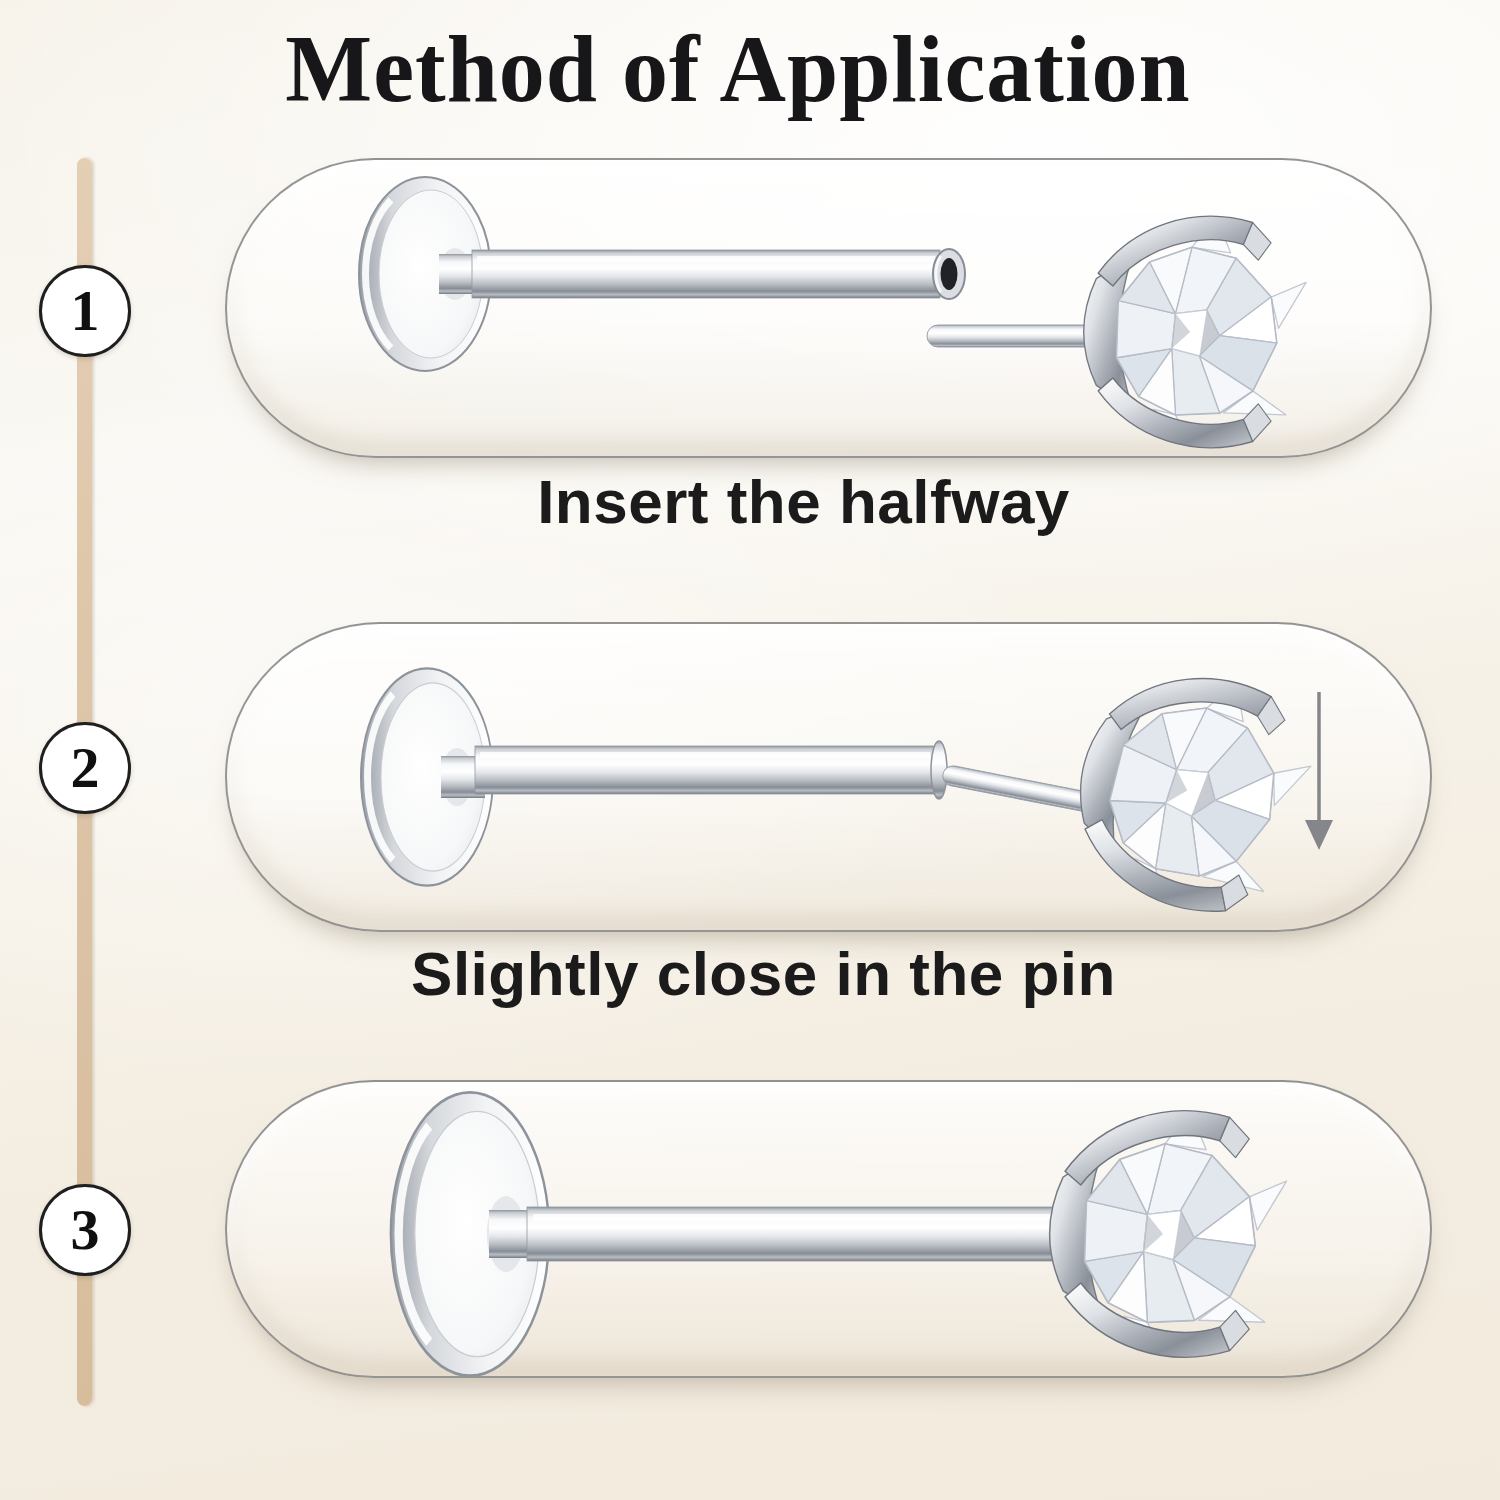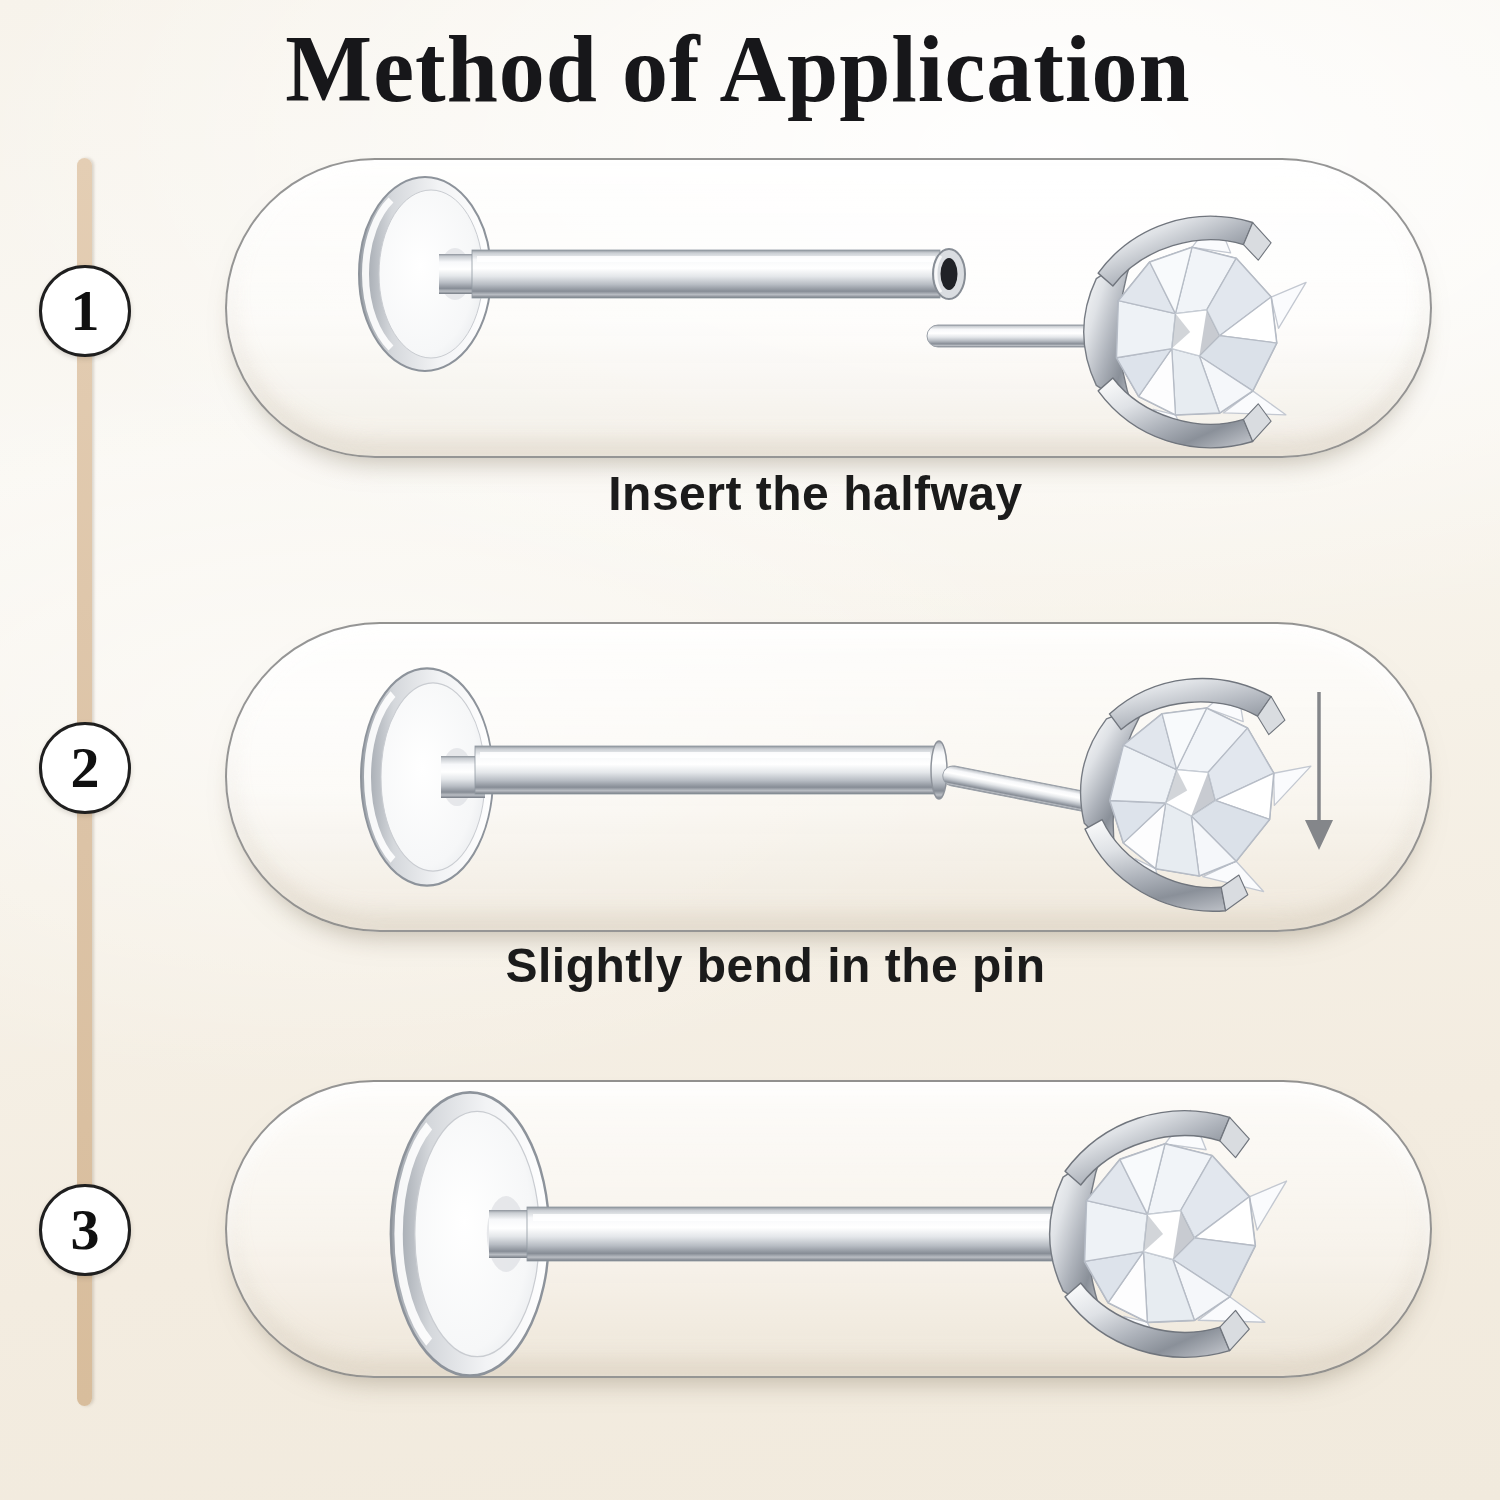--- a/index.html
+++ b/index.html
@@ -39,22 +39,22 @@
     background:linear-gradient(180deg, rgba(255,255,255,.8) 0%, rgba(255,255,255,.4) 55%, rgba(230,221,207,.38) 100%);
     box-shadow:0 16px 26px -12px rgba(150,138,118,.55),
                inset 0 10px 18px rgba(255,255,255,.9),
                inset 0 -14px 22px rgba(185,172,152,.28);
   }
   .pill-1{top:158px;height:300px}
   .pill-2{top:622px;height:310px}
   .pill-3{top:1080px;height:298px}
   .illu{position:absolute; left:0; top:0; display:block;}
   .caption{
-    position:absolute; left:220px; width:1207px; text-align:center;
-    font-weight:700; font-size:48px; color:#1b1b1b; letter-spacing:.5px;
+    position:absolute; left:208px; width:1207px; text-align:center;
+    font-weight:700; font-size:62px; color:#1b1b1b; letter-spacing:.5px;
   }
   .cap-1{top:466px; transform:translateX(-8px)}
   .cap-2{top:938px; transform:translateX(-48px)}
   .cap-3{top:1402px; transform:translateX(-48px)}
   .defs-holder{position:absolute;width:0;height:0;overflow:hidden}
 </style>
 </head>
 <body>
 
 <div class="stage">
@@ -175,21 +175,21 @@
       <g transform="translate(716,150) rotate(11)">
         <rect x="0" y="-10" width="162" height="20" rx="10" fill="url(#metalV)" stroke="#9aa0a8" stroke-width="1"></rect>
       </g>
       <use href="#gem" transform="translate(962,167) rotate(12) scale(0.92)"></use>
       <g>
         <line x1="1092" y1="68" x2="1092" y2="198" stroke="#84868a" stroke-width="3.5"></line>
         <polygon points="1092,226 1078,196 1106,196" fill="#84868a"></polygon>
       </g>
     </svg>
   </div>
-  <div class="caption cap-2">Slightly bend in the pin</div>
+  <div class="caption cap-2">Slightly close in the pin</div>
 
   <div class="pill pill-3">
     <svg class="illu" width="1207" height="298" viewBox="0 0 1207 298">
       <use href="#disc" transform="translate(243,152) scale(1.2,1.46)"></use>
       <rect x="262" y="128" width="48" height="48" fill="url(#metalV)"></rect>
       <rect x="300" y="125" width="545" height="54" fill="url(#metalV)" stroke="#9098a0" stroke-width="0.8"></rect>
       <rect x="306" y="132" width="534" height="7" fill="#ffffff" opacity="0.85"></rect>
       <path d="M845,125 L874,134 L874,170 L845,179 Z" fill="url(#metalV)" stroke="#9098a0" stroke-width="0.8"></path>
       <use href="#gem" transform="translate(938,152) scale(0.98)"></use>
     </svg>

